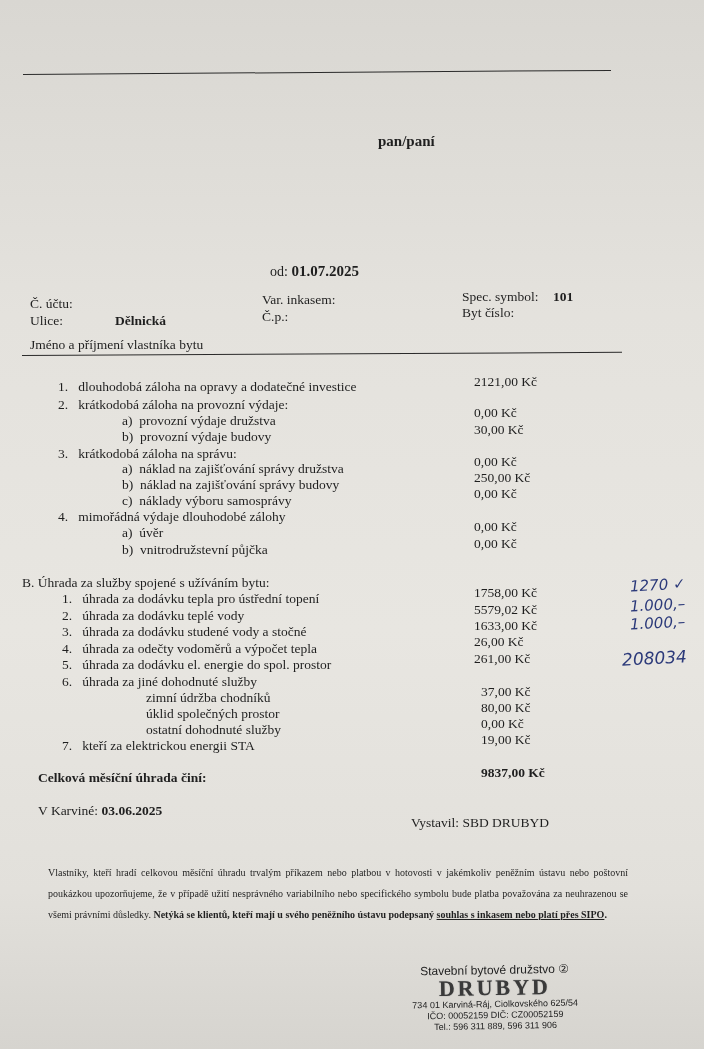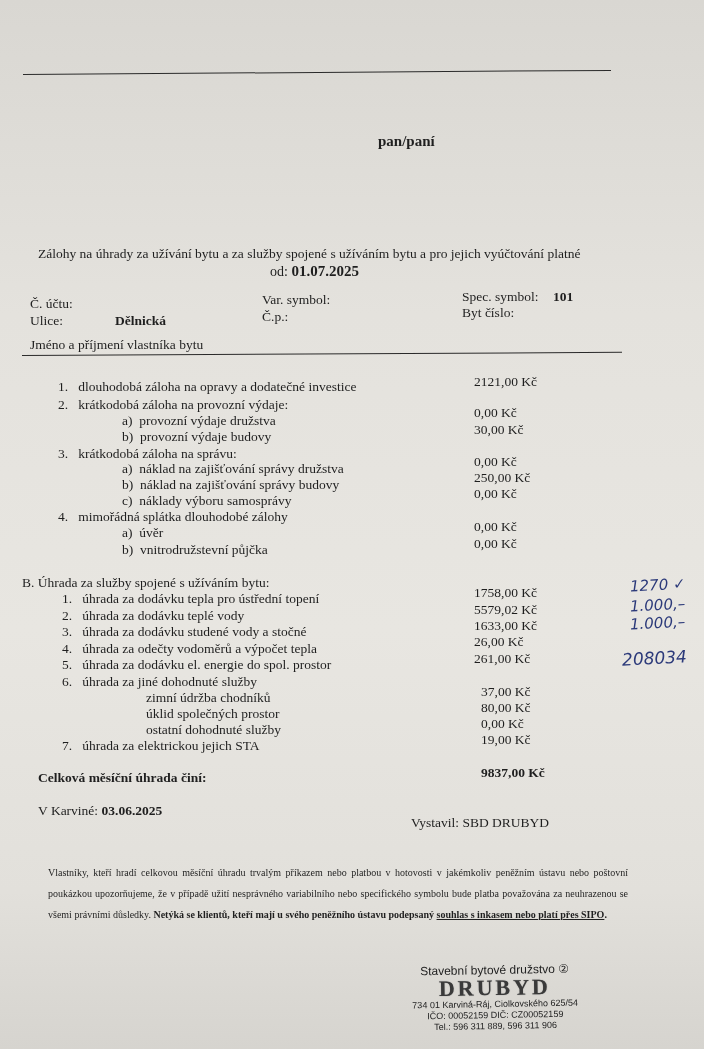--- a/index.html
+++ b/index.html
@@ -32,30 +32,29 @@
 </style>
 </head>
 <body>
 
 <div class="page">
 
   <div class="topline"></div>
 
   <div class="abs pan">pan/paní</div>
 
-  <div class="abs intro">Zálohy na úhrady za užívání bytu a za služby spojené s užíváním bytu a pro jejich vyúčtování platné</div>
   <div class="abs od">
     <span>od:</span>
     <b>01.07.2025</b>
   </div>
 
   <div class="abs lbl" style="left:30px;top:296px">Č. účtu:</div>
   <div class="abs lbl" style="left:30px;top:313px">Ulice:</div>
   <div class="abs lbl bold" style="left:115px;top:313px">Dělnická</div>
-  <div class="abs lbl" style="left:262px;top:292px">Var. symbol:</div>
+  <div class="abs lbl" style="left:262px;top:292px">Var. inkasem:</div>
   <div class="abs lbl" style="left:262px;top:309px">Č.p.:</div>
   <div class="abs lbl" style="left:462px;top:289px">Spec. symbol:</div>
   <div class="abs lbl bold" style="left:553px;top:289px">101</div>
   <div class="abs lbl" style="left:462px;top:305px">Byt číslo:</div>
   <div class="abs lbl" style="left:30px;top:337px">Jméno a příjmení vlastníka bytu</div>
 
   <div class="sep"></div>
 
 
   <div>
@@ -74,21 +73,21 @@
 
     <div class="row" style="left:122px;top:461px"><span>a)</span>&nbsp;&nbsp;<span>náklad na zajišťování správy družstva</span></div>
     <div class="amt" style="left:474px;top:454px">0,00 Kč</div>
 
     <div class="row" style="left:122px;top:477px"><span>b)</span>&nbsp;&nbsp;<span>náklad na zajišťování správy budovy</span></div>
     <div class="amt" style="left:474px;top:470px">250,00 Kč</div>
 
     <div class="row" style="left:122px;top:493px"><span>c)</span>&nbsp;&nbsp;<span>náklady výboru samosprávy</span></div>
     <div class="amt" style="left:474px;top:486px">0,00 Kč</div>
 
-    <div class="row" style="left:58px;top:509px"><span>4.</span>&nbsp;&nbsp;&nbsp;<span>mimořádná splátka dlouhodobé zálohy</span></div>
+    <div class="row" style="left:58px;top:509px"><span>4.</span>&nbsp;&nbsp;&nbsp;<span>mimořádná výdaje dlouhodobé zálohy</span></div>
 
     <div class="row" style="left:122px;top:525px"><span>a)</span>&nbsp;&nbsp;<span>úvěr</span></div>
     <div class="amt" style="left:474px;top:519px">0,00 Kč</div>
 
     <div class="row" style="left:122px;top:542px"><span>b)</span>&nbsp;&nbsp;<span>vnitrodružstevní půjčka</span></div>
     <div class="amt" style="left:474px;top:536px">0,00 Kč</div>
   </div>
 
   <div class="row" style="left:22px;top:575px">B. Úhrada za služby spojené s užíváním bytu:</div>
 
@@ -116,21 +115,21 @@
 
     <div class="row" style="left:146px;top:690px">zimní údržba chodníků</div>
     <div class="amt" style="left:481px;top:684px">37,00 Kč</div>
 
     <div class="row" style="left:146px;top:706px">úklid společných prostor</div>
     <div class="amt" style="left:481px;top:700px">80,00 Kč</div>
 
     <div class="row" style="left:146px;top:722px">ostatní dohodnuté služby</div>
     <div class="amt" style="left:481px;top:716px">0,00 Kč</div>
 
-    <div class="row" style="left:62px;top:738px"><span>7.</span>&nbsp;&nbsp;&nbsp;<span>úhrada za elektrickou jejich STA</span></div>
+    <div class="row" style="left:62px;top:738px"><span>7.</span>&nbsp;&nbsp;&nbsp;<span>kteří za elektrickou energii STA</span></div>
     <div class="amt" style="left:481px;top:732px">19,00 Kč</div>
   </div>
 
   <div class="row bold" style="left:38px;top:770px">Celková měsíční úhrada činí:</div>
   <div class="amt bold" style="left:481px;top:765px">9837,00 Kč</div>
 
   <div class="row" style="left:38px;top:803px">
     <span>V Karviné:</span>
     <b>03.06.2025</b>
   </div>

